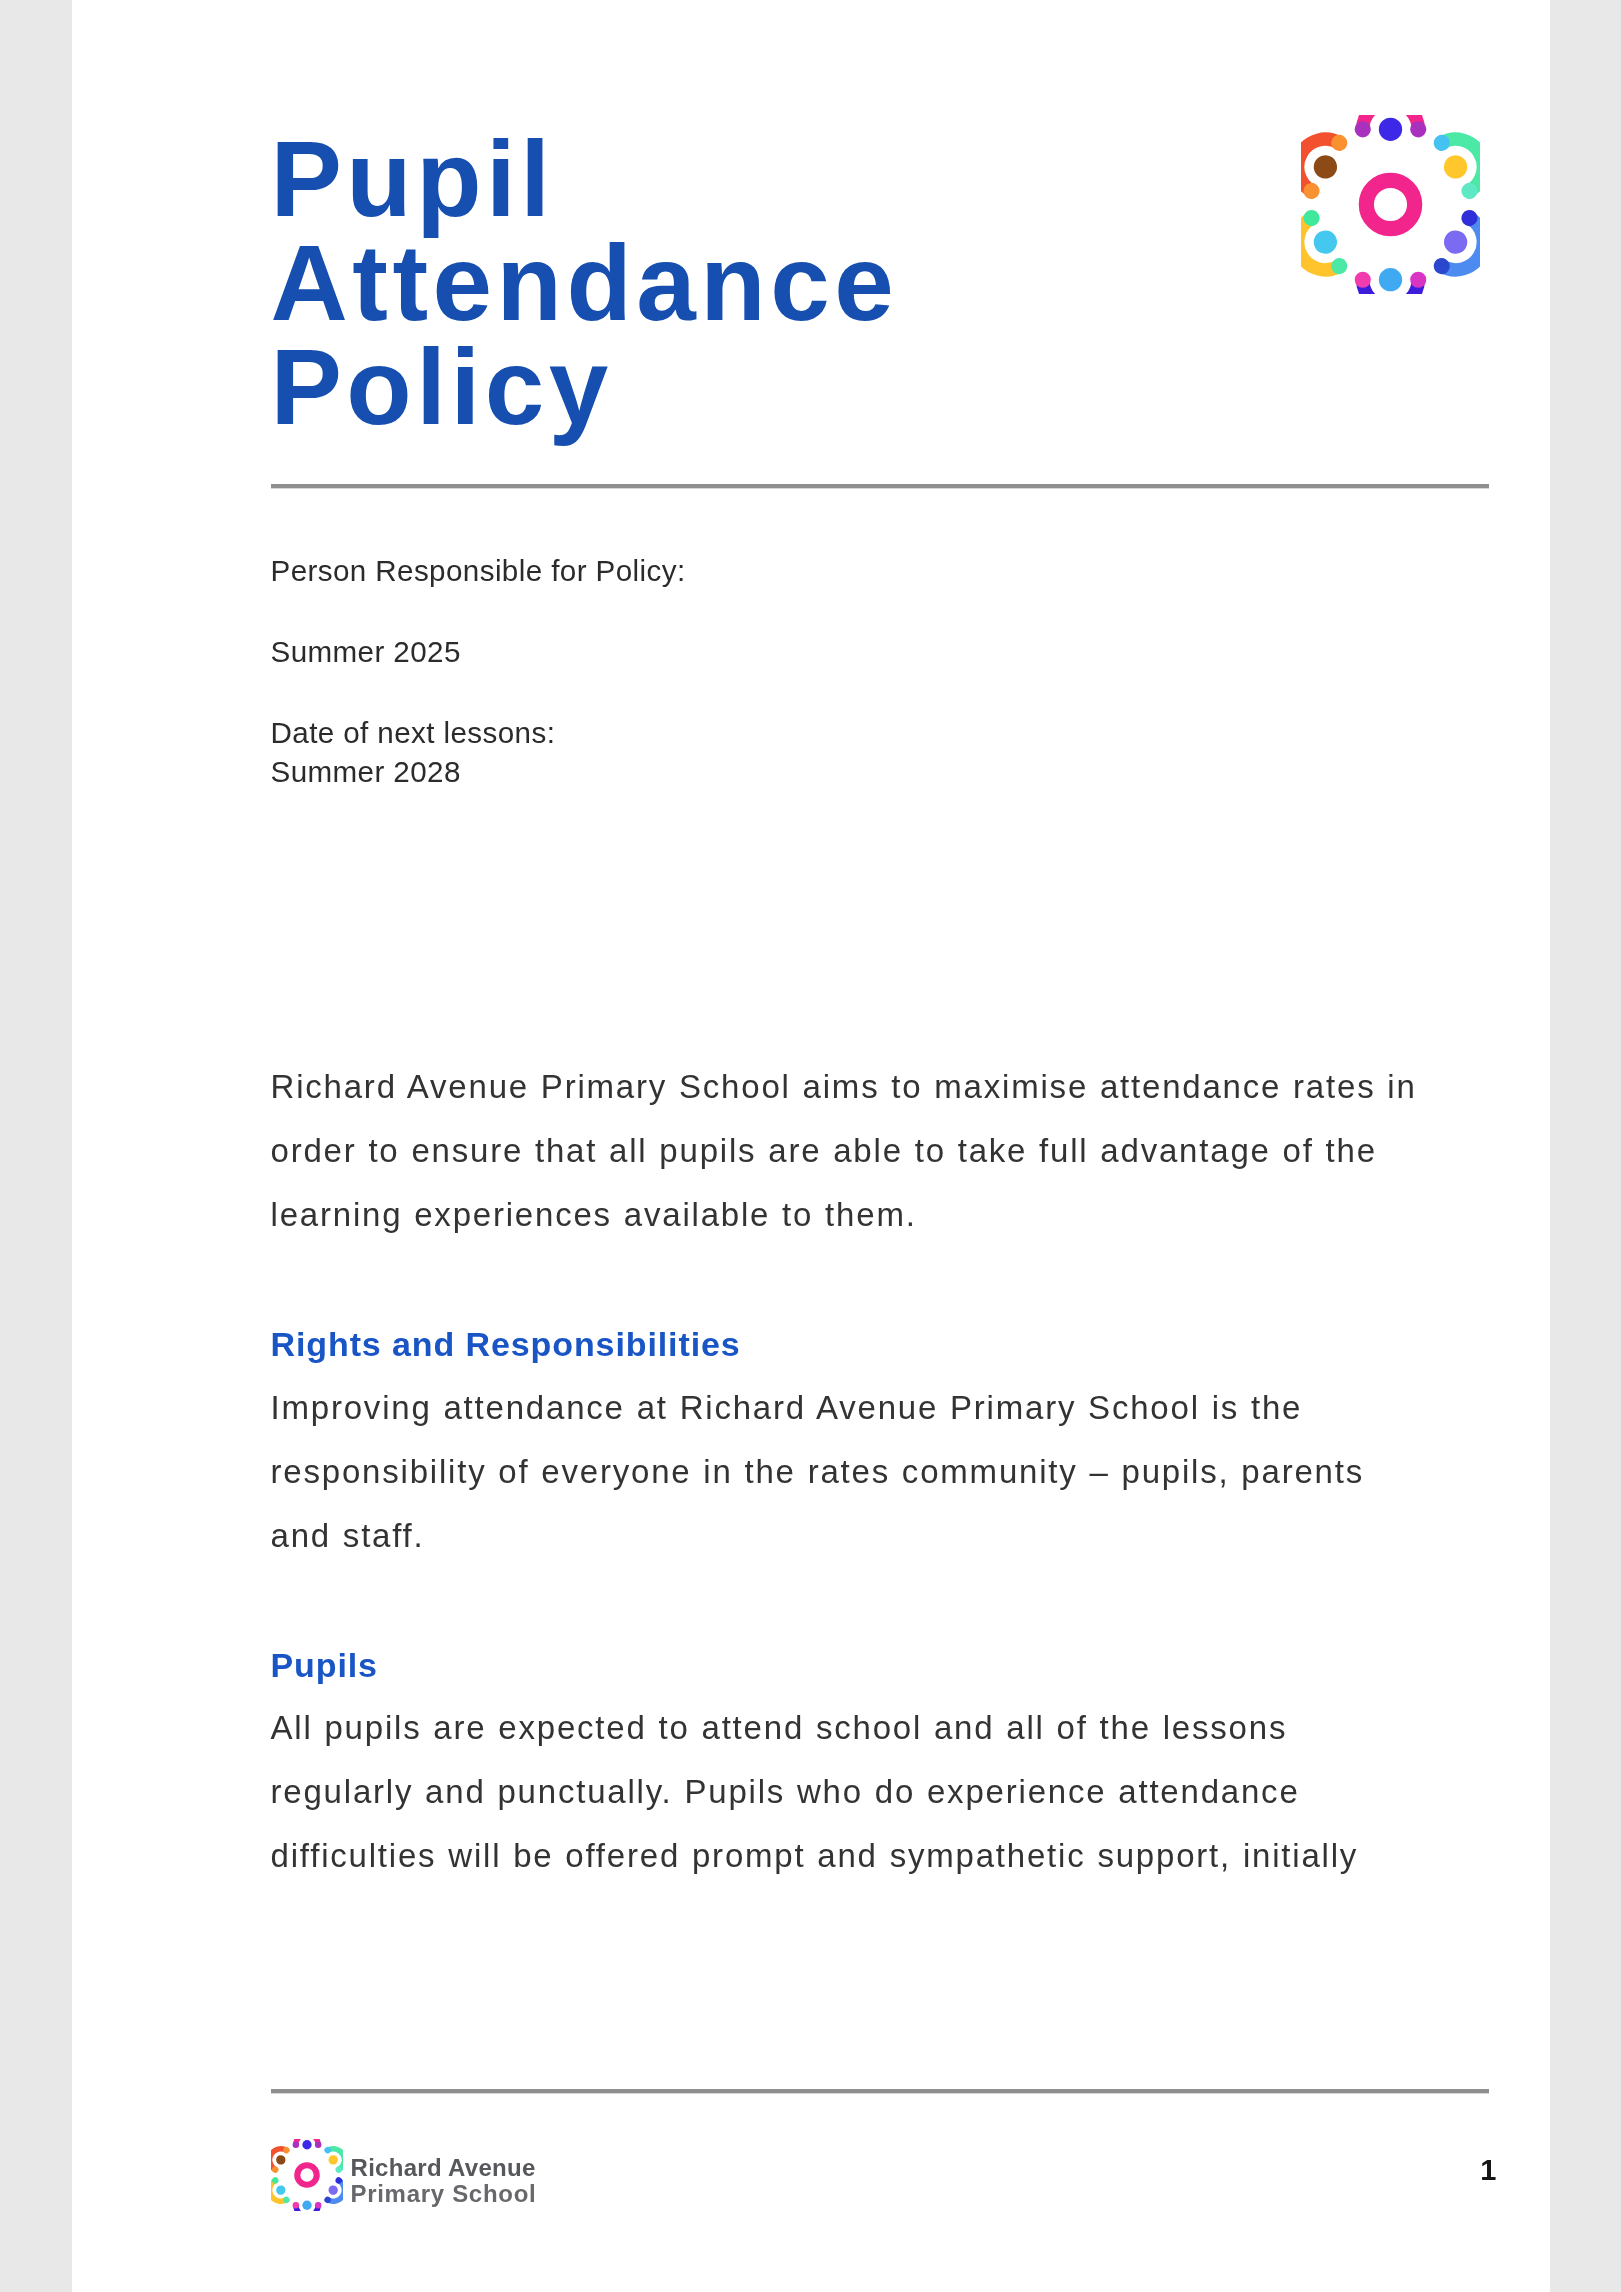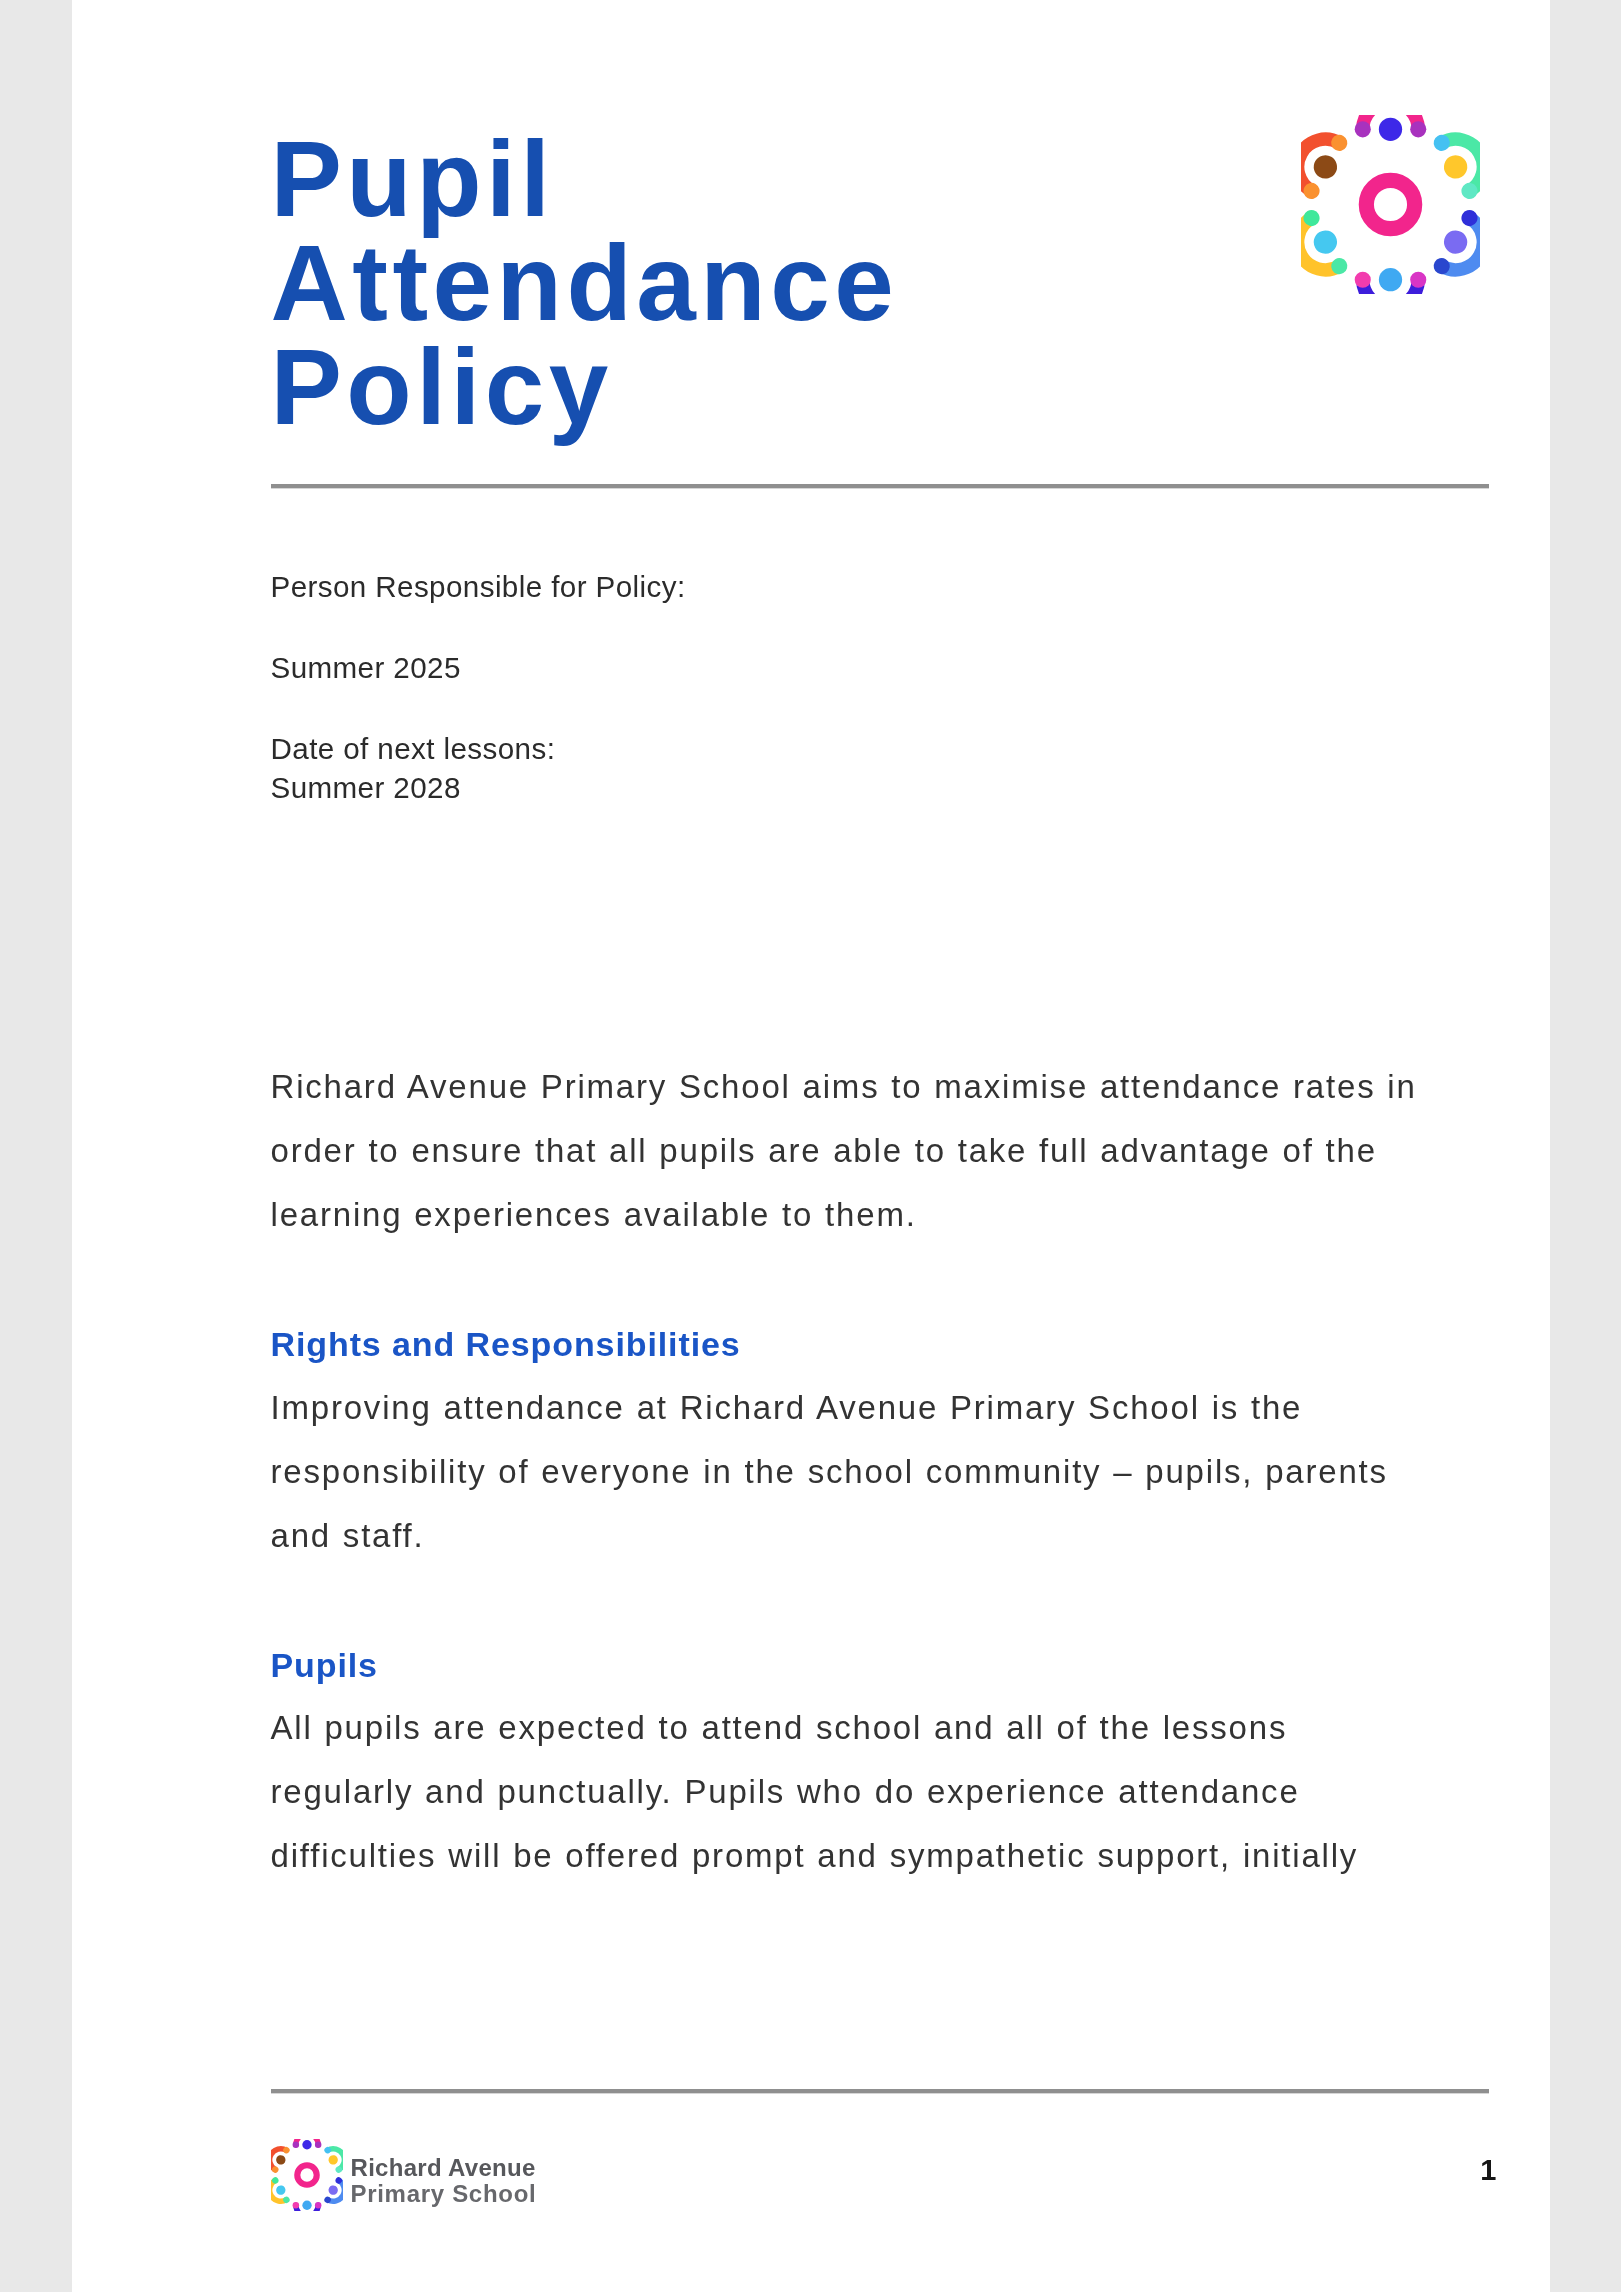--- a/index.html
+++ b/index.html
@@ -24,21 +24,21 @@
   
   .divider{
     position:absolute;left:199px;width:1218px;height:3.6px;
     background:var(--divider-gray,#8F8F8F);
     border-bottom:0.9px solid #d6d6d6;
   }
   .divider.top{top:484px;}
   .divider.bottom{top:2089px;}
   
   .metadata{position:absolute;left:199px;top:551px;}
-  .meta-group{margin:16px 0 42px 0;}
+  .meta-group{margin:0 0 42px 0;}
   .meta-label,.meta-value{
     font-size:29.6px;line-height:39px;
     color:var(--meta-text,#2B2B2B);
     letter-spacing:0.4px;
   }
   
   .sections{position:absolute;left:199px;top:1055px;width:1236px;}
   .section{margin:0 0 77px 0;}
   .section h2{
     margin:0 0 10.7px 0;
@@ -148,21 +148,21 @@
       <section class="section">
         <p>Richard Avenue Primary School aims to maximise attendance rates in
 order to ensure that all pupils are able to take full advantage of the
 learning experiences available to them.</p>
       </section>
 
 
       <section class="section">
         <h2>Rights and Responsibilities</h2>
         <p>Improving attendance at Richard Avenue Primary School is the
-responsibility of everyone in the school community – pupils, parents
+responsibility of everyone in the rates community – pupils, parents
 and staff.</p>
       </section>
 
       <section class="section">
         <h2>Pupils</h2>
         <p>All pupils are expected to attend school and all of the lessons
 regularly and punctually. Pupils who do experience attendance
 difficulties will be offered prompt and sympathetic support, initially</p>
       </section>
     </div>

